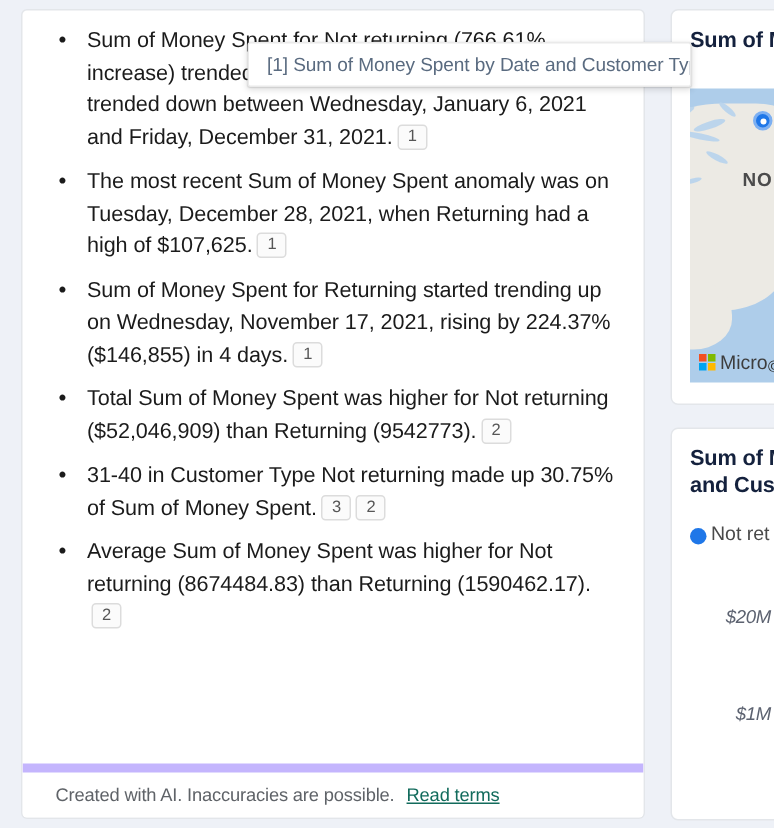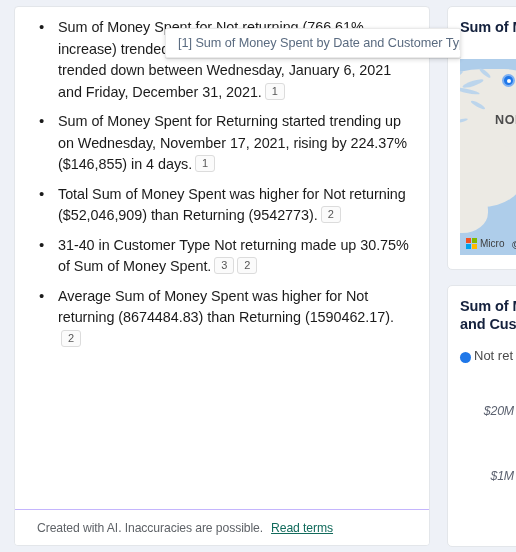--- a/index.html
+++ b/index.html
@@ -77,21 +77,21 @@
     vertical-align: 2px;
     text-align: center;
     font-family: "Liberation Sans", sans-serif;
   }
   .insights-footer {
     position: absolute;
     left: 0;
     right: 0;
     bottom: 0;
     height: 36px;
-    border-top: 1px solid #c4b5fd;
+    border-top: 6px solid #c4b5fd;
     display: flex;
     align-items: center;
     padding-left: 22px;
     box-sizing: border-box;
     background: #ffffff;
   }
   .footer-text {
     font-size: 12.2px;
     color: #5f6368;
     letter-spacing: -0.1px;
@@ -256,21 +256,21 @@
     gap: 1px;
     margin-right: 3px;
     flex: none;
   }
   .ms-logo i { display: block; }
   .ms-r { background: #f25022; }
   .ms-g { background: #7fba00; }
   .ms-b { background: #00a4ef; }
   .ms-y { background: #ffb900; }
   .attrib-text {
-    font-size: 10px;
+    font-size: 13px;
     color: #3d3d3d;
   }
   .attrib-copy {
     position: absolute;
     left: 52px;
     bottom: 4px;
     font-size: 11px;
     color: #2b2b2b;
   }
 
@@ -331,20 +331,23 @@
 <div class="page">
 
   <div class="insights-card">
     <div class="insights-scroll">
       <ul class="insights-list">
 
         <li>
           <span>Sum of Money Spent for Not returning (766.61% increase) trended up and Returning (61.52% decrease) trended down between Wednesday, January 6, 2021 and Friday, December 31, 2021.</span><span class="ref-badge">1</span>
         </li>
 
+        <li>
+          <span>The most recent Sum of Money Spent anomaly was on Tuesday, December 28, 2021, when Returning had a high of $107,625.</span><span class="ref-badge">1</span>
+        </li>
 
         <li>
           <span>Sum of Money Spent for Returning started trending up on Wednesday, November 17, 2021, rising by 224.37% ($146,855) in 4 days.</span><span class="ref-badge">1</span>
         </li>
 
         <li>
           <span>Total Sum of Money Spent was higher for Not returning ($52,046,909) than Returning (9542773).</span><span class="ref-badge">2</span>
         </li>
 
         <li>

